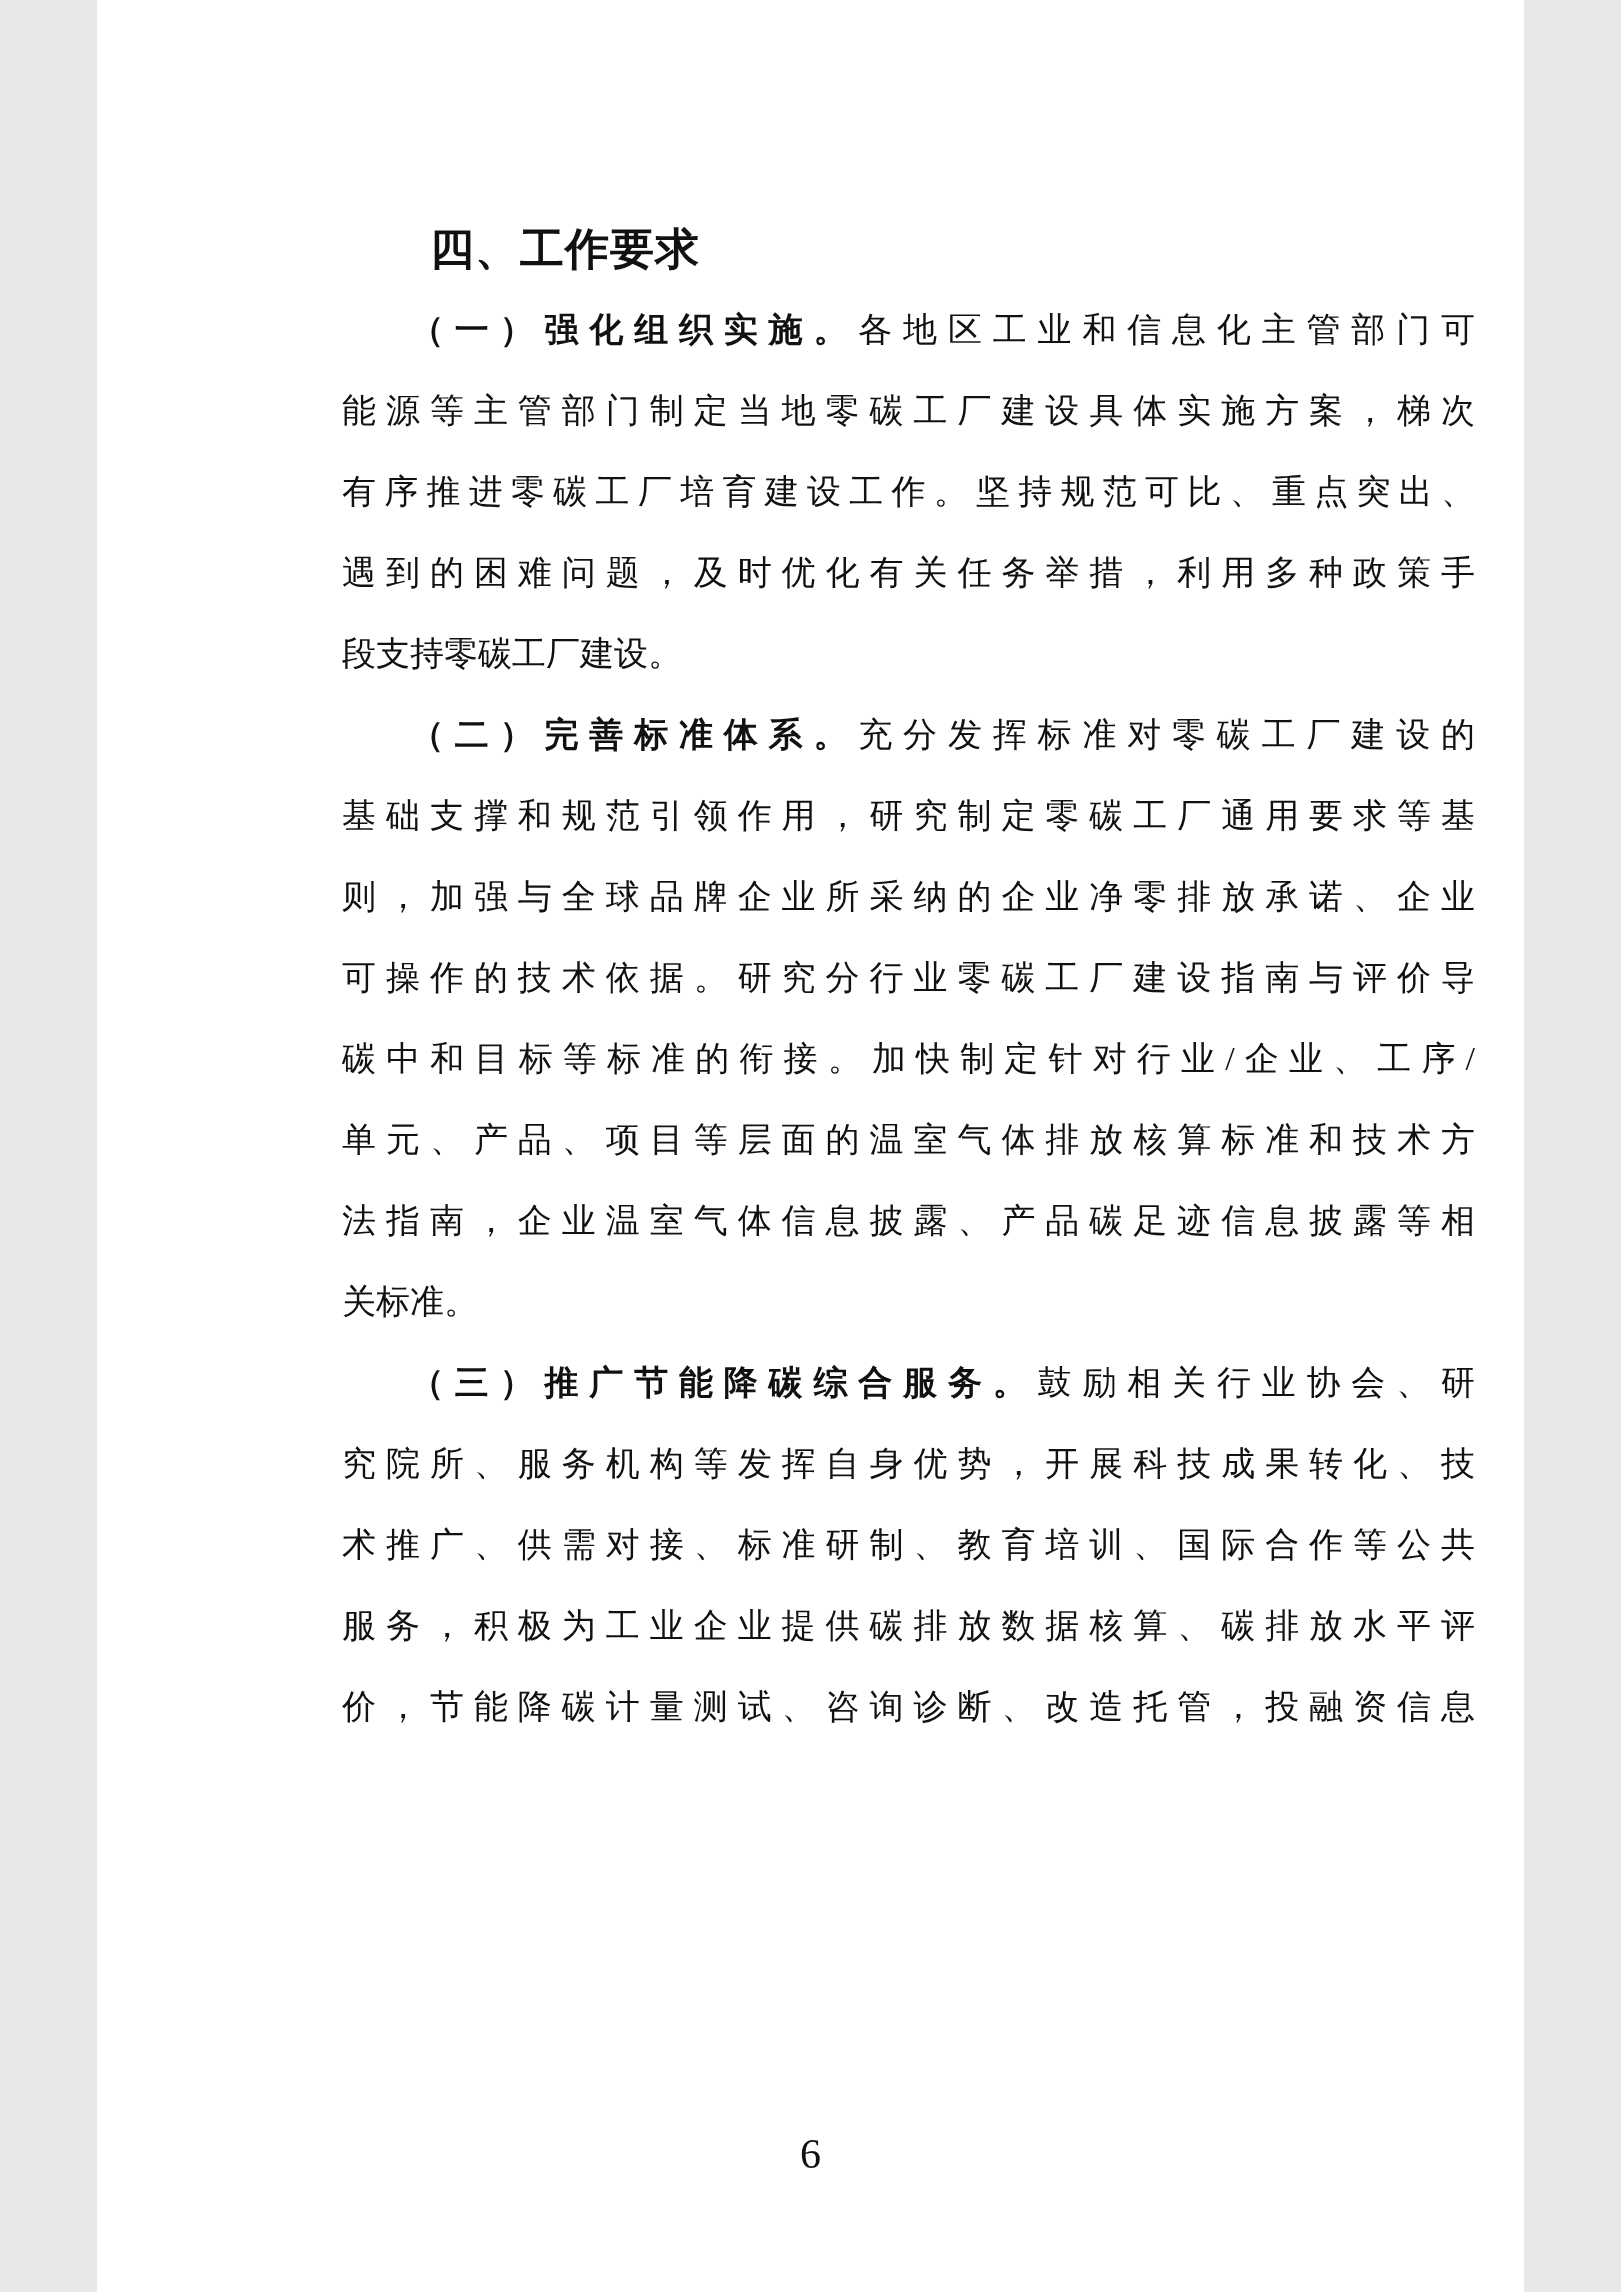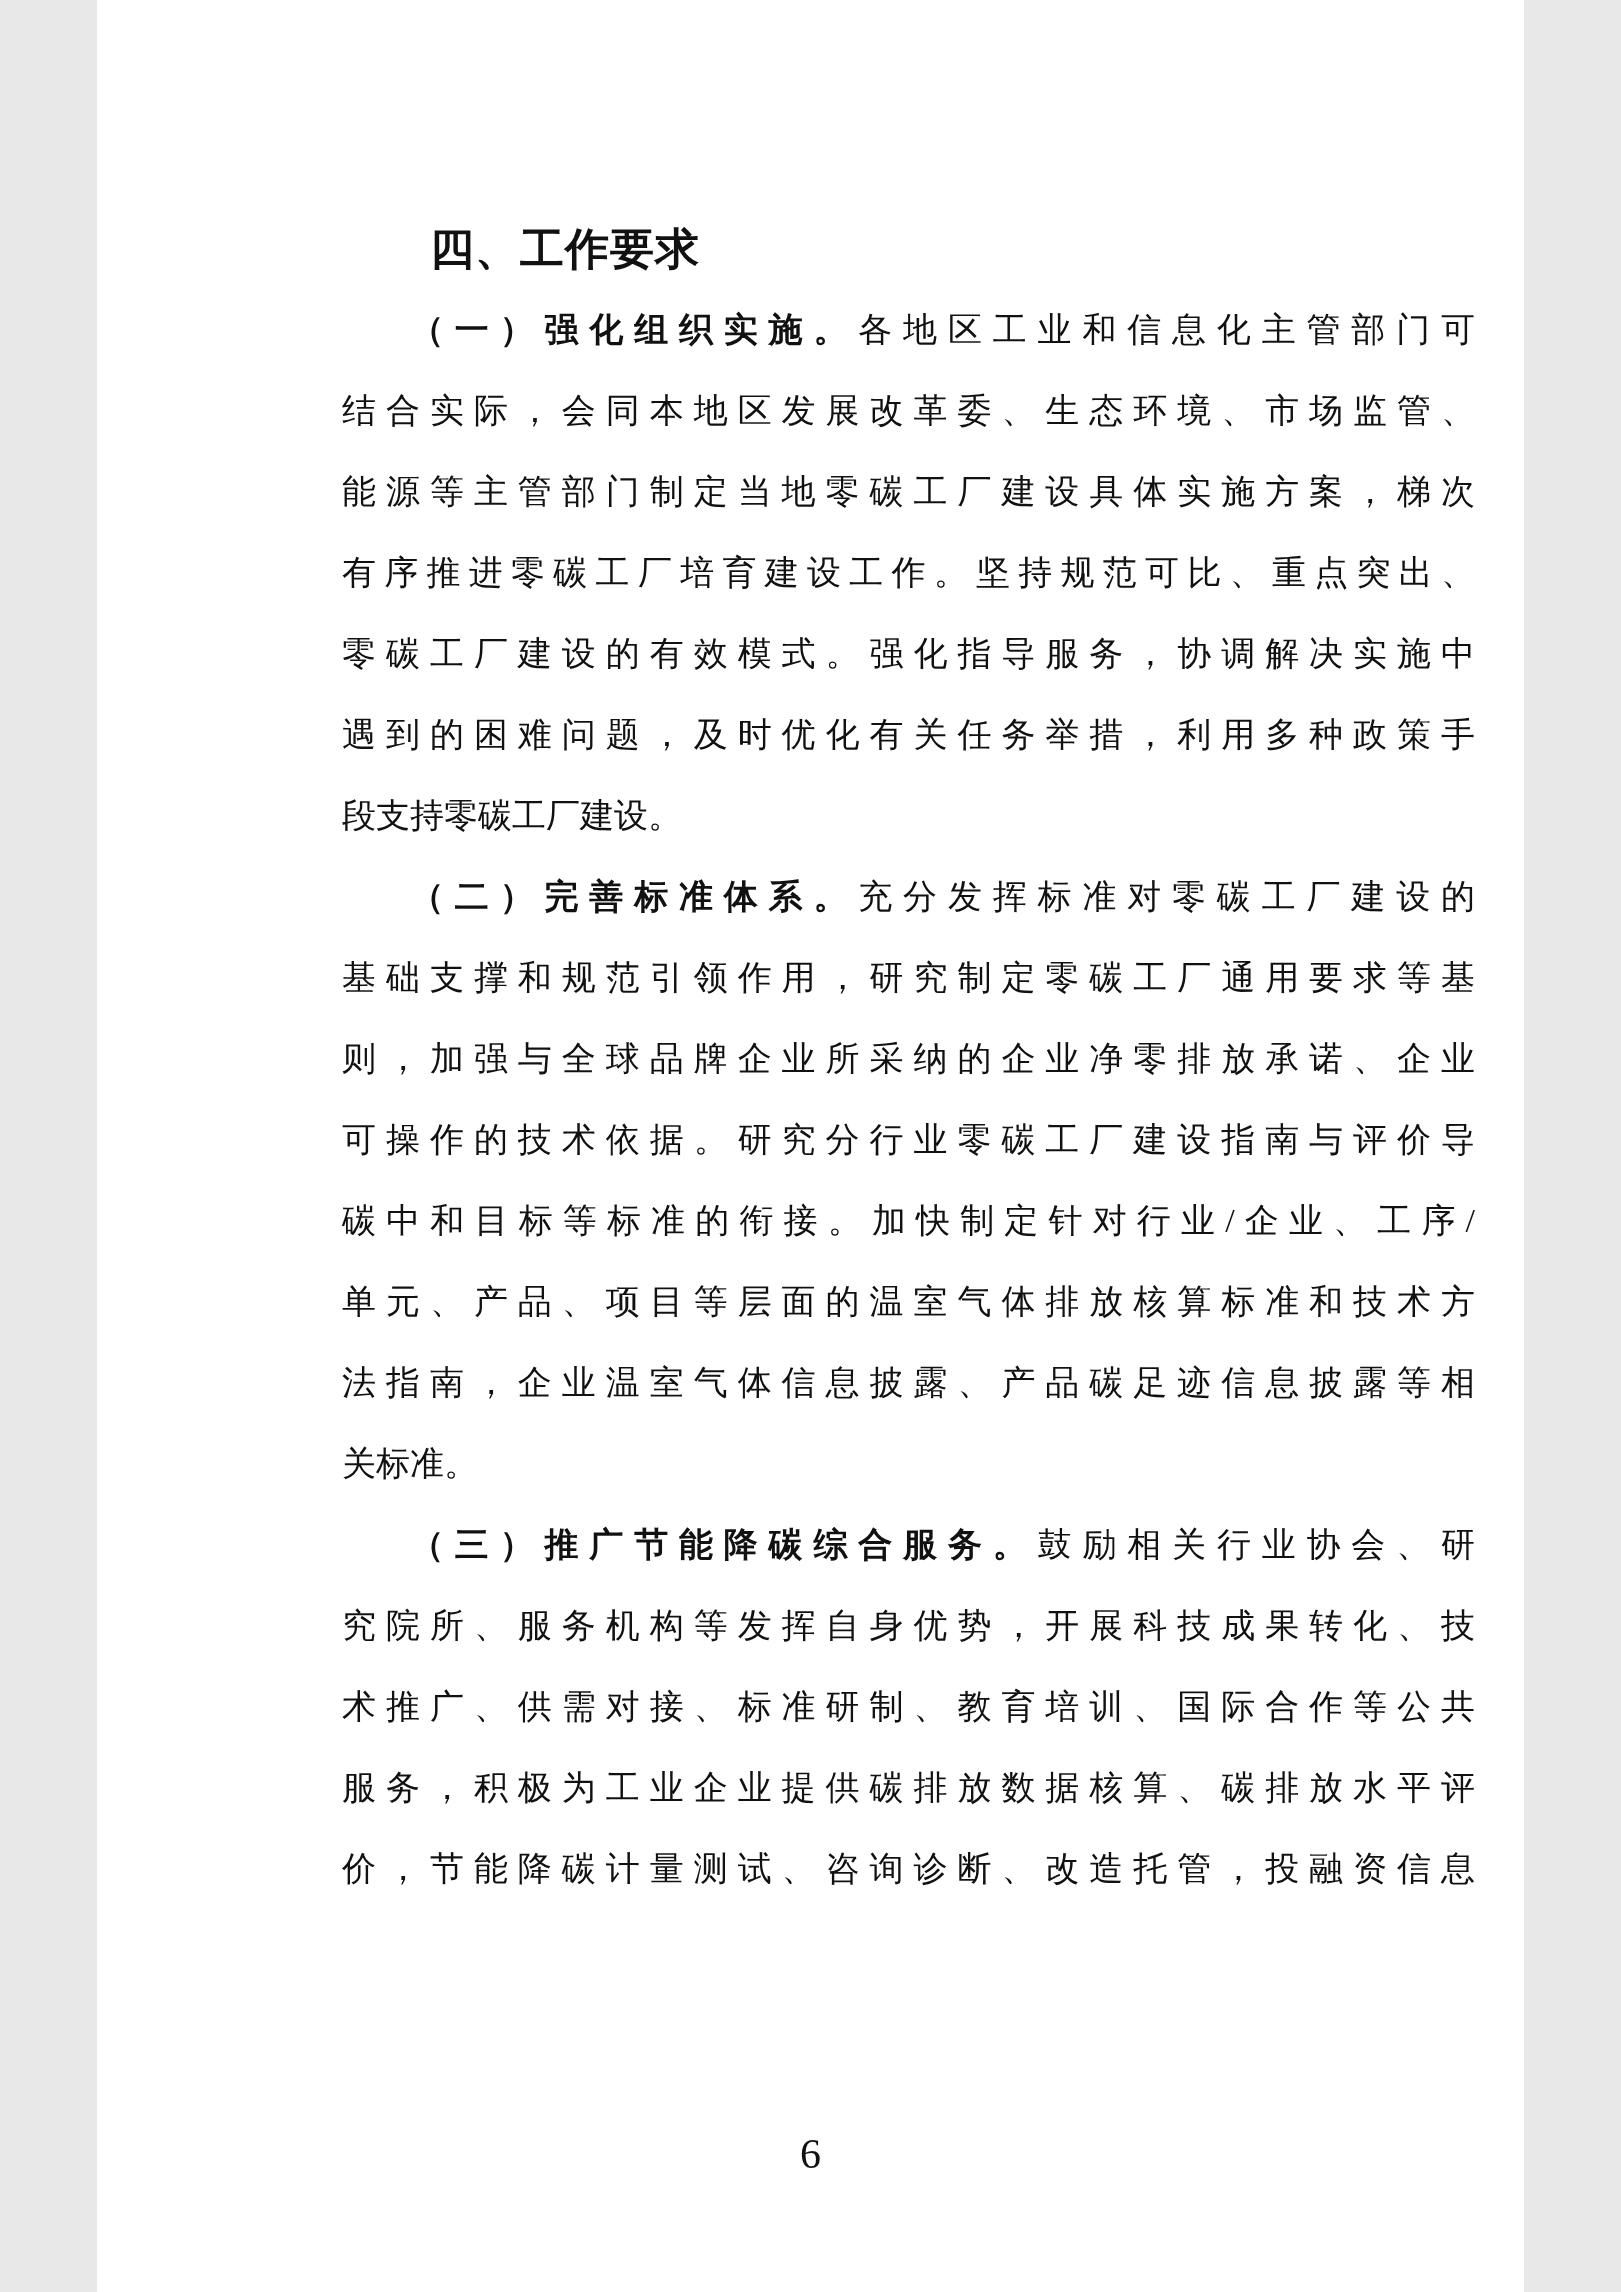--- a/index.html
+++ b/index.html
@@ -64,24 +64,22 @@
 </style>
 </head>
 <body>
 
 <div class="page">
   <div class="content">
 
     <p class="heading">四、工作要求</p>
 
     <p class="line first"><span class="lead">（一）强化组织实施。</span><span>各地区工业和信息化主管部门可</span></p>
-    <p class="line">结合实际，会同本地区发展改革委、生态环境、市场监管、</p>
     <p class="line">能源等主管部门制定当地零碳工厂建设具体实施方案，梯次</p>
     <p class="line">有序推进零碳工厂培育建设工作。坚持规范可比、重点突出、</p>
-    <p class="line">零碳工厂建设的有效模式。强化指导服务，协调解决实施中</p>
     <p class="line">遇到的困难问题，及时优化有关任务举措，利用多种政策手</p>
     <p class="line short">段支持零碳工厂建设。</p>
 
     <p class="line first"><span class="lead">（二）完善标准体系。</span><span>充分发挥标准对零碳工厂建设的</span></p>
     <p class="line">基础支撑和规范引领作用，研究制定零碳工厂通用要求等基</p>
     <p class="line">则，加强与全球品牌企业所采纳的企业净零排放承诺、企业</p>
     <p class="line">可操作的技术依据。研究分行业零碳工厂建设指南与评价导</p>
     <p class="line">碳中和目标等标准的衔接。加快制定针对行业/企业、工序/</p>
     <p class="line">单元、产品、项目等层面的温室气体排放核算标准和技术方</p>
     <p class="line">法指南，企业温室气体信息披露、产品碳足迹信息披露等相</p>

